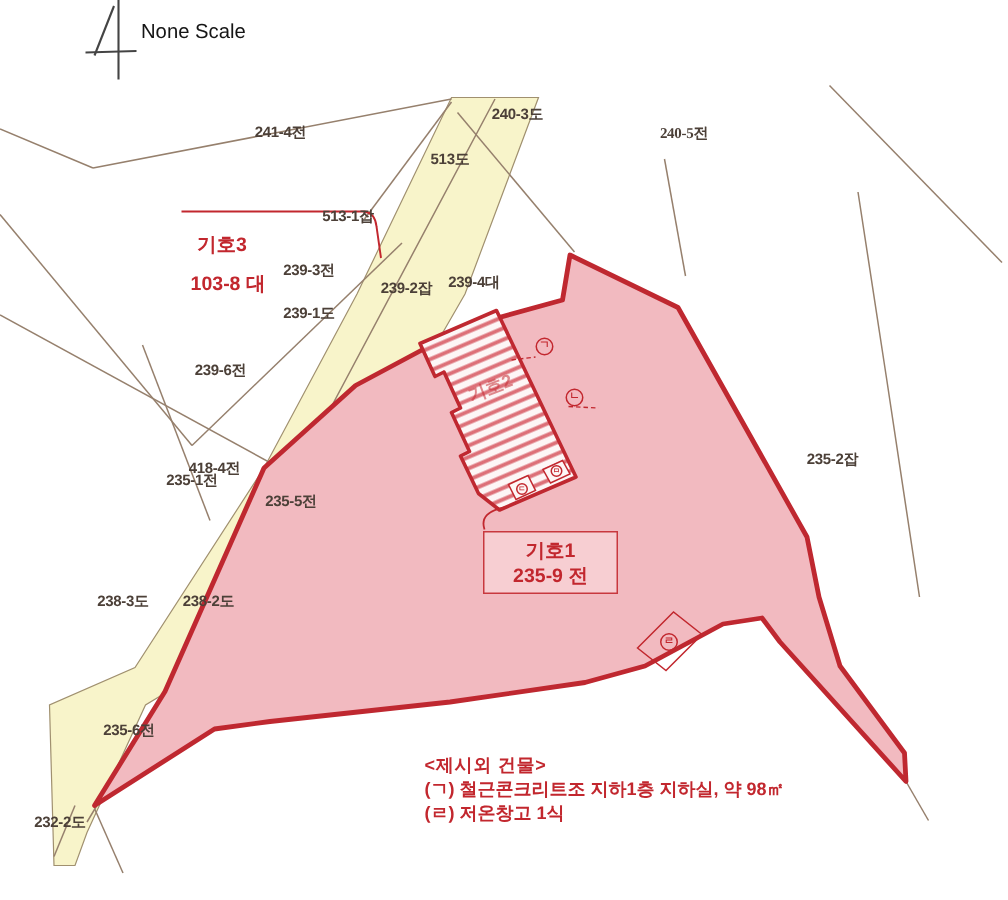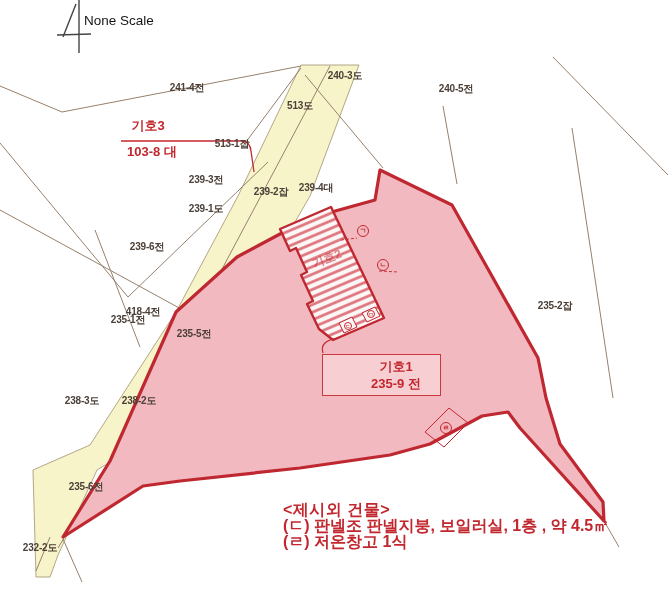--- a/index.html
+++ b/index.html
@@ -1,34 +1,34 @@
 <!DOCTYPE html>
 <html><head>
 <meta charset="utf-8">
 <style>
   html,body{margin:0;padding:0;background:#ffffff;}
   .stage{position:relative;width:672px;height:600px;background:#ffffff;overflow:hidden;
          font-family:"Liberation Sans","DejaVu Sans",sans-serif;}
   .stage svg{position:absolute;left:0;top:0;}
-  .scale-note{position:absolute;left:84px;top:13px;font-size:13.5px;color:#151515;}
+  .scale-note{position:absolute;left:94px;top:13px;font-size:13.5px;color:#151515;}
   .plabel{position:absolute;transform:translate(-50%,-50%);font-size:10px;font-weight:bold;
           color:#4c4038;white-space:nowrap;letter-spacing:-0.2px;}
   .red-label{position:absolute;transform:translate(-50%,-50%);font-size:13px;font-weight:bold;
-             color:#c2272e;white-space:nowrap;}
+             color:#c2272e;white-space:nowrap;margin-top:37px;}
   .subject1-box{position:absolute;left:322px;top:354px;width:88px;height:40px;
                 background:#f7ced2;border:1.5px solid #c8383e;display:flex;flex-direction:column;
-                align-items:center;justify-content:center;line-height:17px;padding-left:29px;}
+                align-items:center;justify-content:center;line-height:17px;}
   .subject1-box div{font-size:13px;font-weight:bold;color:#c2272e;white-space:nowrap;}
   .bldg-label{position:absolute;left:327px;top:259px;transform:translate(-50%,-50%) rotate(-21deg);
               font-size:12px;font-weight:bold;color:rgba(197,45,52,0.55);white-space:nowrap;}
   .marker{position:absolute;width:12px;height:12px;border:1px solid #c2272e;border-radius:50%;
           color:#c2272e;font-size:7px;font-weight:bold;line-height:10px;text-align:center;
           transform:translate(-50%,-50%);box-sizing:border-box;}
   .marker.tiny{width:8px;height:8px;font-size:5px;line-height:6px;border-width:0.8px;}
-  .legend{position:absolute;left:283px;top:502px;color:#c2272e;font-size:16px;font-weight:bold;}
+  .legend{position:absolute;left:283px;top:502px;color:#c2272e;font-size:12px;font-weight:bold;}
   .legend .legend-title{line-height:16px;letter-spacing:0.5px;}
   .legend .legend-item{line-height:16px;white-space:nowrap;}
 </style>
 </head>
 <body>
 
 <div class="stage">
 
   <svg width="672" height="600" viewBox="0 0 672 600">
     <defs>
@@ -82,21 +82,21 @@
       <line x1="79" y1="0" x2="79" y2="53"></line>
       <line x1="76" y1="4" x2="63" y2="37"></line>
       <line x1="57" y1="35" x2="91" y2="34"></line>
     </g>
   </svg>
 
   <div class="scale-note">None Scale</div>
 
   <div class="plabel" style="left: 187px; top: 88px;">241-4전</div>
   <div class="plabel" style="left: 345px; top: 76px;">240-3도</div>
-  <div class="plabel" style="left: 456px; top: 89px;">240-5전</div>
+  <div class="plabel" style="left: 456px; top: 89px; font-family: Liberation Serif, serif;">240-5전</div>
   <div class="plabel" style="left: 300px; top: 106px;">513도</div>
   <div class="plabel" style="left: 232px; top: 144px;">513-1잡</div>
   <div class="plabel" style="left: 206px; top: 180px;">239-3전</div>
   <div class="plabel" style="left: 206px; top: 209px;">239-1도</div>
   <div class="plabel" style="left: 271px; top: 192px;">239-2잡</div>
   <div class="plabel" style="left: 316px; top: 188px;">239-4대</div>
   <div class="plabel" style="left: 147px; top: 247px;">239-6전</div>
   <div class="plabel" style="left: 128px; top: 304px; margin-top: 16px;">235-1전</div>
   <div class="plabel" style="left: 143px; top: 312px;">418-4전</div>
   <div class="plabel" style="left: 194px; top: 334px; text-align: right;">235-5전</div>
@@ -117,17 +117,17 @@
   <div class="bldg-label">기호2</div>
 
   <div class="marker" style="left: 363px; top: 231px;">ㄱ</div>
   <div class="marker" style="left: 383px; top: 265px;">ㄴ</div>
   <div class="marker tiny" style="left: 348px; top: 326px;">ㄷ</div>
   <div class="marker tiny" style="left: 371px; top: 314px;">ㅁ</div>
   <div class="marker" style="left: 446px; top: 428px;">ㄹ</div>
 
   <div class="legend">
     <div class="legend-title">&lt;제시외 건물&gt;</div>
-    <div class="legend-item">(ㄷ) 판넬조 판넬지붕, 보일러실, 1층 , 약 4.5㎡</div>
+    <div class="legend-item">(ㄱ) 철근콘크리트조 지하1층 지하실, 약 98㎡</div>
     <div class="legend-item">(ㄹ) 저온창고 1식</div>
   </div>
 
 </div>
 
 </body></html>

